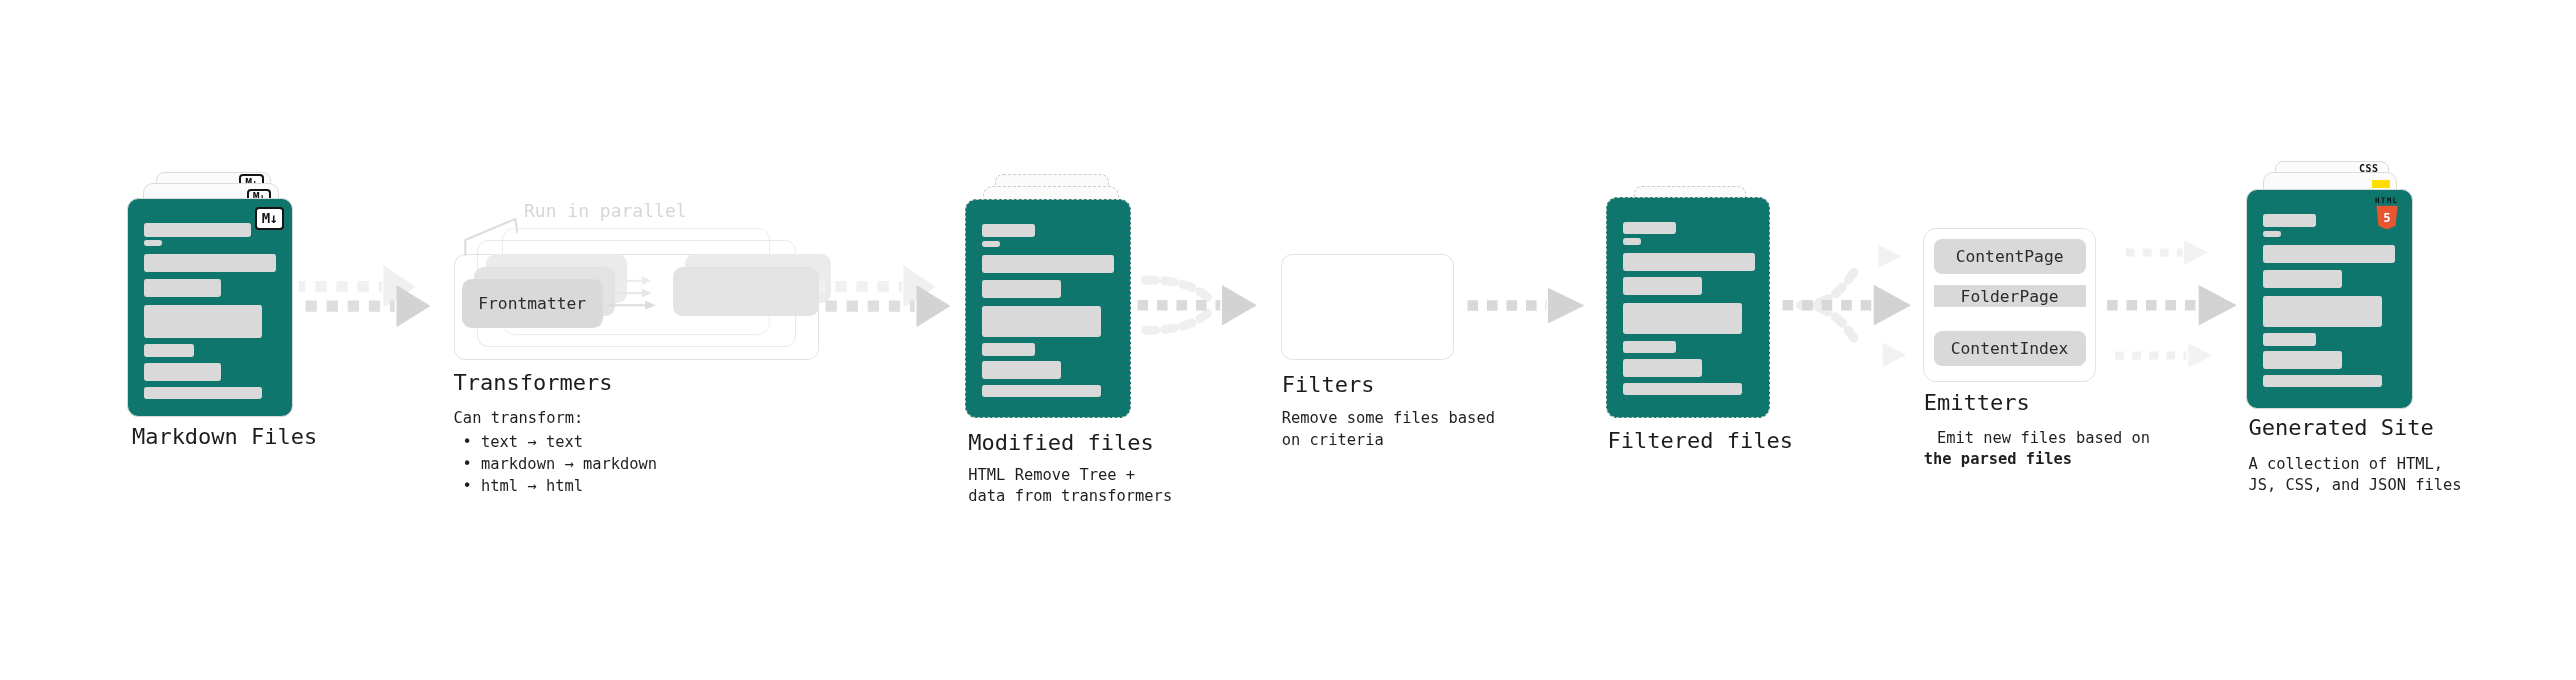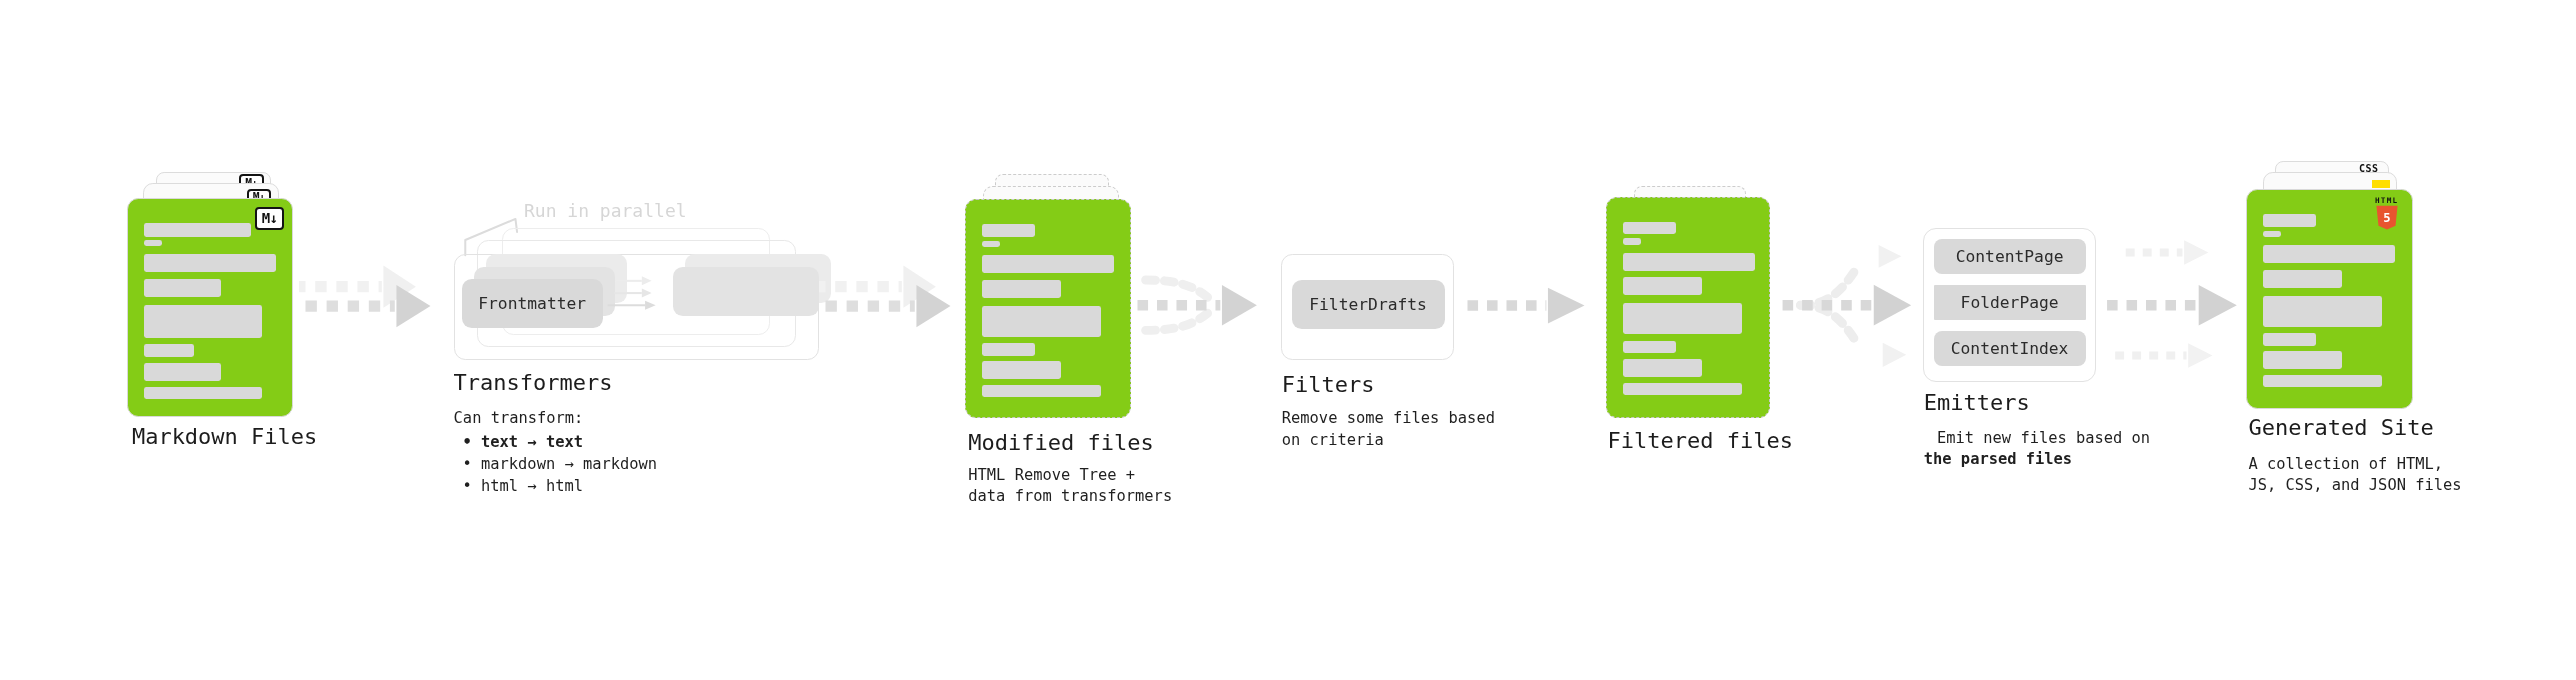--- a/index.html
+++ b/index.html
@@ -3,21 +3,21 @@
 <meta charset="utf-8">
 <style>
   * { margin: 0; padding: 0; box-sizing: border-box; }
   html, body { width: 2576px; height: 681px; background: #ffffff; }
   body { font-family: "DejaVu Sans Mono", "Liberation Mono", monospace; color: #1c1c1c; position: relative; overflow: hidden; }
 
   .group { position: absolute; }
   .abs { position: absolute; }
 
   
-  .doc-card { position: absolute; background: #84cc16; border: 1.6px solid #d9d9d9; border-radius: 11.4px; }
+  .doc-card { position: absolute; background: #0f766e; border: 1.6px solid #d9d9d9; border-radius: 11.4px; }
   .doc-card.dashed { border: 1.6px dashed #c9c9c9; }
   .peek { position: absolute; background: #fbfbfb; border: 1.6px solid #dcdcdc; }
   .peek.dashed { border: 1.6px dashed #cccccc; background: #fbfbfb; }
   .doc-bars { position: absolute; left: 16.3px; top: 24.4px; }
   .bar { background: #d9d9d9; border-radius: 2.4px; }
 
   
   .md-badge { position: absolute; display: inline-flex; align-items: center; justify-content: center;
     background: #ffffff; border: 2.4px solid #141414; border-radius: 4.1px; color: #141414;
     font-weight: bold; font-size: 14px; line-height: 1; padding: 2.4px 4.9px; letter-spacing: -0.8px; }
@@ -101,21 +101,21 @@
     <line x1="12" y1="7" x2="44" y2="7" stroke="#ececec" stroke-width="2.5"></line>
       <polygon points="44,1.5 56,7 44,12.5" fill="#ececec"></polygon>
     <line x1="10" y1="22" x2="44" y2="22" stroke="#e6e6e6" stroke-width="2.5"></line>
       <polygon points="44,16.5 56,22 44,27.5" fill="#e6e6e6"></polygon>
     <line x1="2" y1="37" x2="48" y2="37" stroke="#dcdcdc" stroke-width="2.5"></line>
       <polygon points="48,31.5 61,37 48,42.5" fill="#dcdcdc"></polygon>
   </svg>
 
   <div class="stage-label" style="left:10.6px; top:174px;">Transformers</div>
   <div class="stage-sub" style="left:10.6px; top:213px;">Can transform:</div>
-  <div class="stage-sub" style="left:19.5px; top:237px;font-weight:bold;">• text → text</div>
+  <div class="stage-sub" style="left:19.5px; top:237px;">• text → text</div>
   <div class="stage-sub" style="left:19.5px; top:259px;">• markdown → markdown</div>
   <div class="stage-sub" style="left:19.5px; top:281px;">• html → html</div>
 </div>
 
 <svg class="abs" style="left:819px; top:254px;" width="138" height="75" viewBox="0 0 170 92">
   <g transform="translate(-16,-24)">
     <line x1="10" y1="64" x2="118" y2="64" stroke="#f1f1f1" stroke-width="14" stroke-dasharray="14 12"></line>
     <polygon points="120,38 160,64 120,90" fill="#f0f0f0"></polygon>
   </g>
   <line x1="8" y1="64" x2="118" y2="64" stroke="#dedede" stroke-width="14" stroke-dasharray="14 12"></line>
@@ -144,21 +144,20 @@
 
 <svg class="abs" style="left:1131px; top:244px;" width="134" height="124" viewBox="0 0 165 152">
   <path d="M 18,44 C 60,44 80,52 100,70" fill="none" stroke="#efefef" stroke-width="11" stroke-dasharray="12 11" stroke-linecap="round"></path>
   <path d="M 18,106 C 60,106 80,98 100,80" fill="none" stroke="#efefef" stroke-width="11" stroke-dasharray="12 11" stroke-linecap="round"></path>
   <line x1="8" y1="75" x2="110" y2="75" stroke="#dadada" stroke-width="13" stroke-dasharray="13 11"></line>
   <polygon points="112,50 155,75 112,100" fill="#d3d3d3"></polygon>
 </svg>
 
 <div class="group" style="left:1281px; top:254px; width:187px; height:228px;">
   <div class="panel" style="left:0; top:0; width:173px; height:106px;"></div>
-  <div class="pill" style="left:10.6px; top:26px; width:153px; height:49px;">FilterDrafts</div>
   <div class="stage-label" style="left:0.8px; top:117px;">Filters</div>
   <div class="stage-sub" style="left:0.8px; top:154px;">Remove some files based</div>
   <div class="stage-sub" style="left:0.8px; top:176px;">on criteria</div>
 </div>
 
 <svg class="abs" style="left:1461px; top:281px;" width="130" height="49" viewBox="0 0 160 60">
   <line x1="8" y1="30" x2="105" y2="30" stroke="#d8d8d8" stroke-width="13" stroke-dasharray="13 11"></line>
   <polygon points="107,8 152,30 107,52" fill="#d3d3d3"></polygon>
 </svg>
 
@@ -184,21 +183,21 @@
   <path d="M 30,85 C 68,85 84,108 100,132" fill="none" stroke="#ededed" stroke-width="11" stroke-dasharray="12 11" stroke-linecap="round"></path>
   <polygon points="126,11 154,25 126,39" fill="#f1f1f1"></polygon>
   <polygon points="131,131 160,146 131,161" fill="#f1f1f1"></polygon>
   <line x1="8" y1="85" x2="118" y2="85" stroke="#d8d8d8" stroke-width="13" stroke-dasharray="13 11"></line>
   <polygon points="120,60 166,85 120,110" fill="#d2d2d2"></polygon>
 </svg>
 
 <div class="group" style="left:1923px; top:228px; width:187px; height:260px;">
   <div class="panel" style="left:0; top:0; width:173px; height:154px; border-radius:13px;"></div>
   <div class="pill" style="left:10.6px; top:10.6px; width:152px; height:35px; border-radius:8px;">ContentPage</div>
-  <div class="pill" style="left:10.6px; top:57px; width:152px; height:35px; border-radius:1px;">FolderPage</div>
+  <div class="pill" style="left:10.6px; top:57px; width:152px; height:22px; border-radius:1px;">FolderPage</div>
   <div class="pill" style="left:10.6px; top:103px; width:152px; height:35px; border-radius:8.1px;">ContentIndex</div>
   <div class="stage-label" style="left:0.8px; top:161px;">Emitters</div>
   <div class="stage-sub" style="left:14px; top:200px;">Emit new files based on</div>
   <div class="stage-sub" style="left:0.8px; top:221px;font-weight:bold;">the parsed files</div>
 </div>
 
 <svg class="abs" style="left:2103px; top:236px;" width="146" height="140" viewBox="0 0 180 172">
   <line x1="28" y1="20" x2="98" y2="20" stroke="#f0f0f0" stroke-width="10" stroke-dasharray="11 10"></line>
   <polygon points="100,5 130,20 100,35" fill="#f2f2f2"></polygon>
   <line x1="5" y1="85" x2="115" y2="85" stroke="#d8d8d8" stroke-width="13" stroke-dasharray="13 11"></line>

